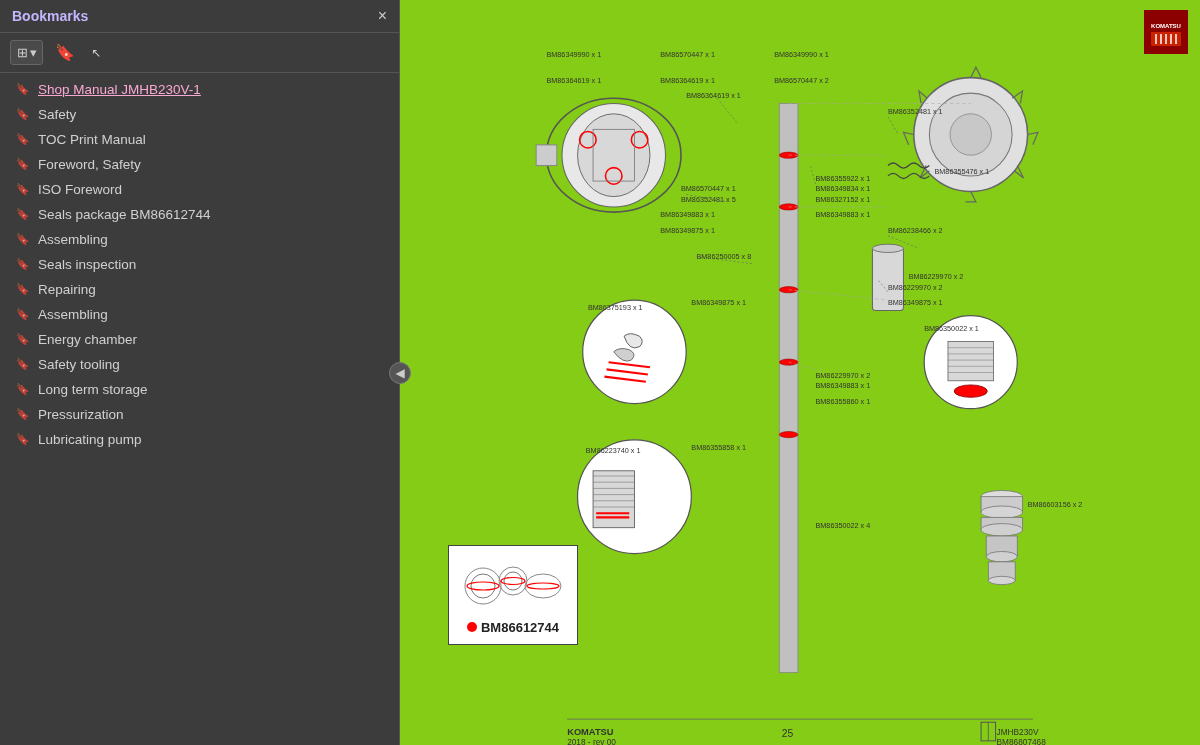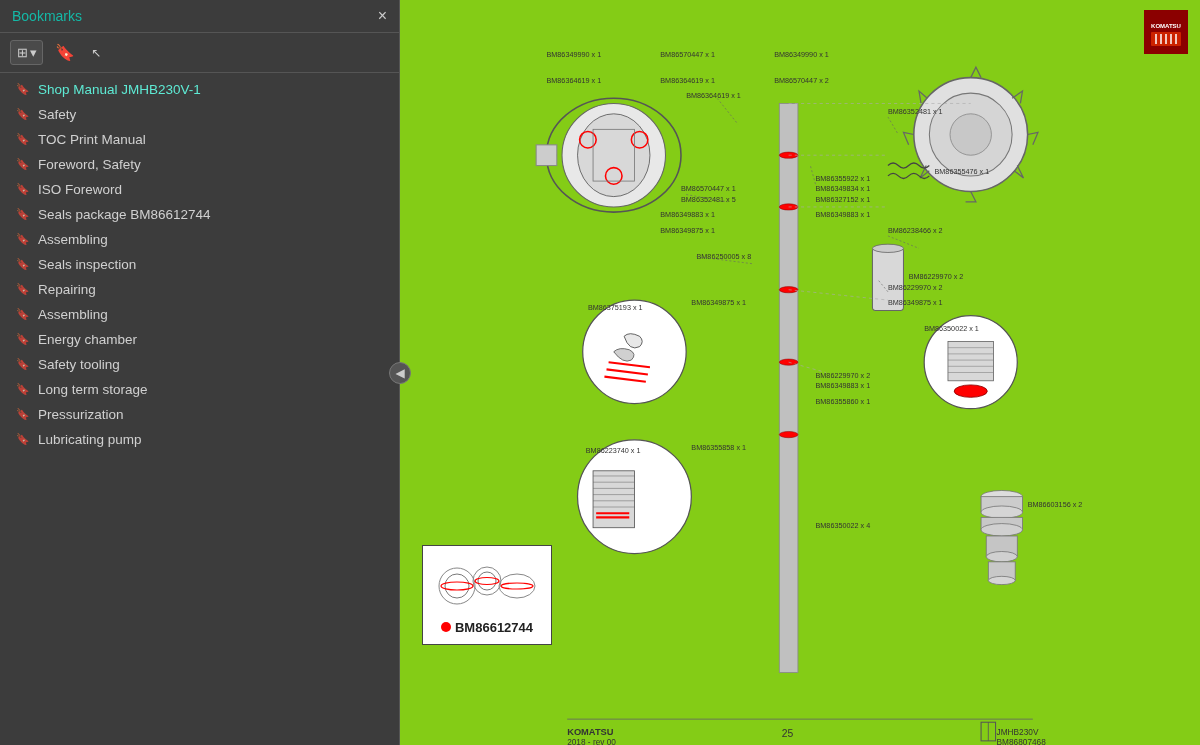--- a/index.html
+++ b/index.html
@@ -26,23 +26,23 @@
     .panel-header {
       display: flex;
       align-items: center;
       justify-content: space-between;
       padding: 8px 12px;
       background: #3c3c3c;
       border-bottom: 1px solid #555;
     }
 
     .panel-title {
-      color: #14b8a6;
+      color: #c4b5fd;
       font-size: 14px;
-      font-weight: 400;
+      font-weight: 700;
     }
 
     .close-btn {
       color: #ccc;
       font-size: 16px;
       cursor: pointer;
       background: none;
       border: none;
       line-height: 1;
     }
@@ -103,21 +103,22 @@
       color: #999;
       font-size: 13px;
       min-width: 14px;
     }
 
     .bookmark-text {
       color: inherit;
     }
 
     .bookmark-text.link {
-      color: #5eead4;
+      color: #f9a8d4;
+      text-decoration: underline;
     }
 
     .collapse-arrow {
       position: absolute;
       right: -12px;
       top: 50%;
       transform: translateY(-50%);
       background: #555;
       border: 1px solid #777;
       border-radius: 50%;
@@ -451,21 +452,21 @@
       <text x="40" y="710" font-size="9" font-weight="bold" fill="#333">KOMATSU</text>
       <text x="40" y="720" font-size="8" fill="#333">2018 - rev 00</text>
       <text x="253" y="712" font-size="10" text-anchor="middle" fill="#333">25</text>
       <text x="455" y="710" font-size="8" fill="#333">JMHB230V</text>
       <text x="455" y="720" font-size="8" fill="#333">BM86807468</text>
 
       <rect x="440" y="698" width="14" height="18" fill="none" stroke="#555" stroke-width="1"></rect>
       <line x1="447" y1="698" x2="447" y2="716" stroke="#555" stroke-width="0.8"></line>
     </svg>
 
-    <div class="seal-box" style="position:absolute; bottom:100px; left:22px; width:130px; height:100px; border:1.5px solid #444; background:white; display:flex; flex-direction:column; align-items:center; justify-content:center; gap:4px;">
+    <div class="seal-box" style="position:absolute; bottom:100px; left:48px; width:130px; height:100px; border:1.5px solid #444; background:white; display:flex; flex-direction:column; align-items:center; justify-content:center; gap:4px;">
 
       <svg width="110" height="60" viewBox="0 0 110 60">
         <circle cx="25" cy="30" r="18" fill="none" stroke="#888" stroke-width="1"></circle>
         <circle cx="25" cy="30" r="12" fill="none" stroke="#555" stroke-width="0.8"></circle>
         <circle cx="55" cy="25" r="14" fill="none" stroke="#888" stroke-width="1"></circle>
         <circle cx="55" cy="25" r="9" fill="none" stroke="#555" stroke-width="0.8"></circle>
         <ellipse cx="85" cy="30" rx="18" ry="12" fill="none" stroke="#888" stroke-width="1"></ellipse>
 
         <ellipse cx="25" cy="30" rx="16" ry="4" fill="none" stroke="red" stroke-width="1.2"></ellipse>
         <ellipse cx="55" cy="25" rx="12" ry="3.5" fill="none" stroke="red" stroke-width="1.2"></ellipse>

